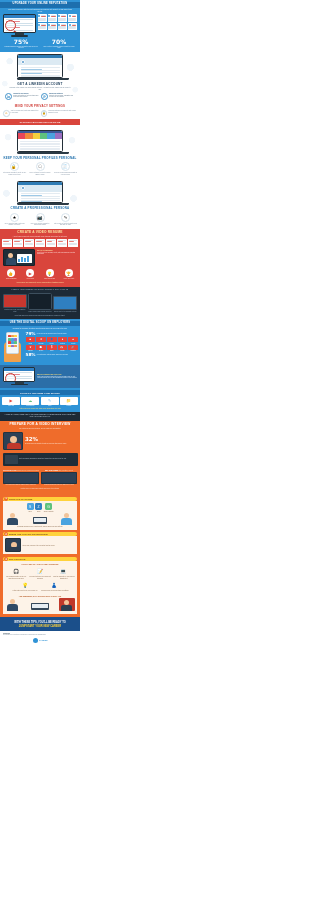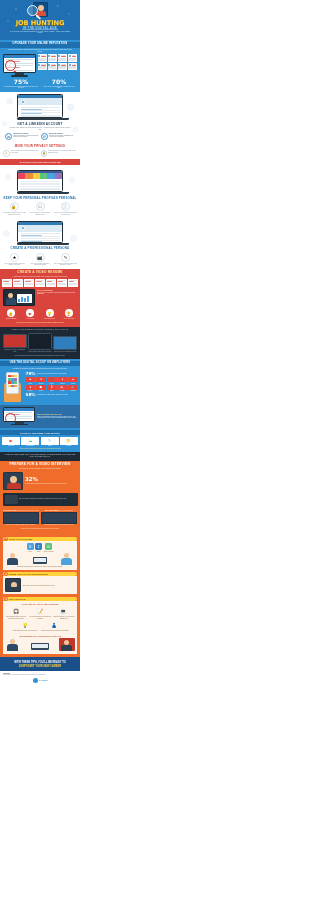--- a/index.html
+++ b/index.html
@@ -498,34 +498,20 @@
   .brand-bar .logo {
     width: 5px; height: 5px; border-radius: 50%; background: #2f93d6;
   }
   .brand-bar .nm { font-size: 2px; font-weight: bold; color: #2f93d6; }
 </style>
 </head>
 <body>
 
 <div class="page">
 
-  <div class="sec hero">
-    <div class="hero-ill">
-      <div class="magnify-card">
-        <div class="face"></div>
-          <div class="body"></div>
-      </div>
-      <div class="glass"></div>
-      <div class="glass-handle"></div>
-    </div>
-    <div class="hero-title">JOB HUNTING</div>
-    <div class="hero-rule"></div>
-    <div class="hero-sub">IN THE DIGITAL AGE</div>
-    <div class="hero-sub2">NAVIGATING THE MODERN JOB SEARCH WITH SOCIAL MEDIA, VIDEO AND MOBILE TOOLS</div>
-  </div>
 
   <div class="sec s-rep">
     <div class="band hdr">UPGRADE YOUR ONLINE REPUTATION</div>
     <div class="intro sub">Your online presence is often the first impression an employer gets. Clean it up and make it work for you.</div>
     <div class="rep-body">
       <div class="monitor">
         <div class="mon-screen">
           <div class="mon-bar"></div>
           <div class="mon-line"></div>
             <div class="mon-line s"></div>

